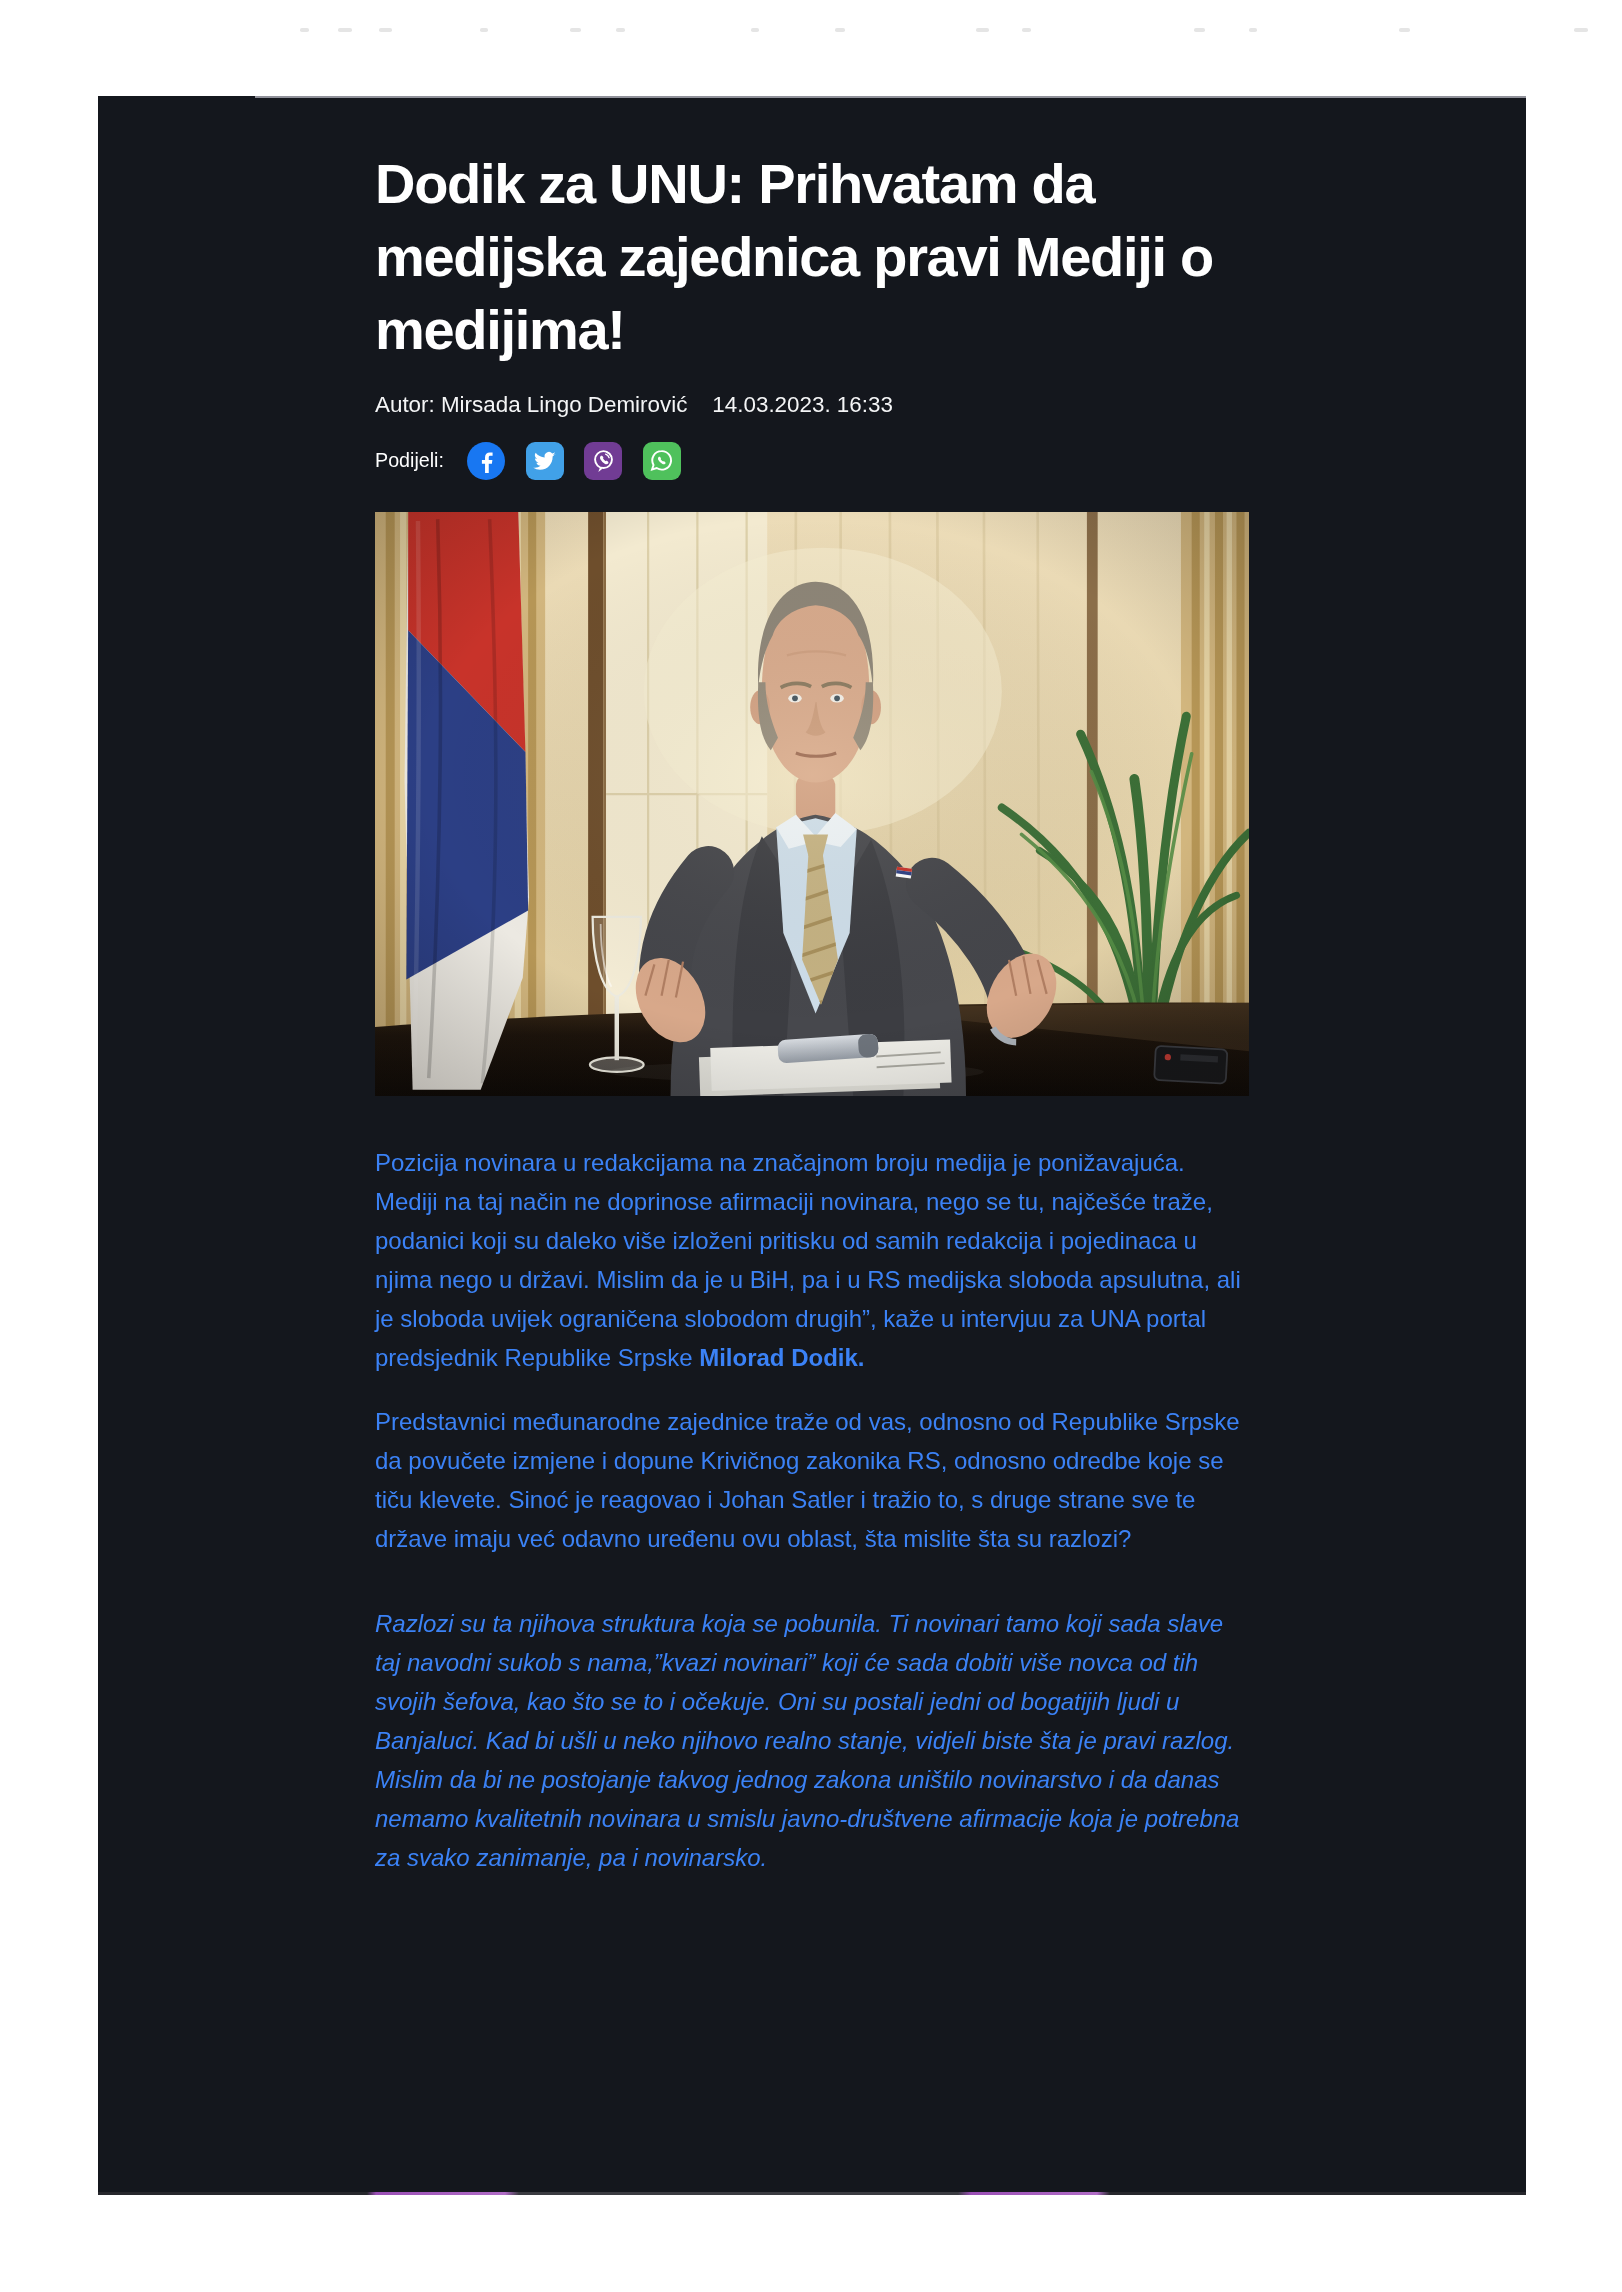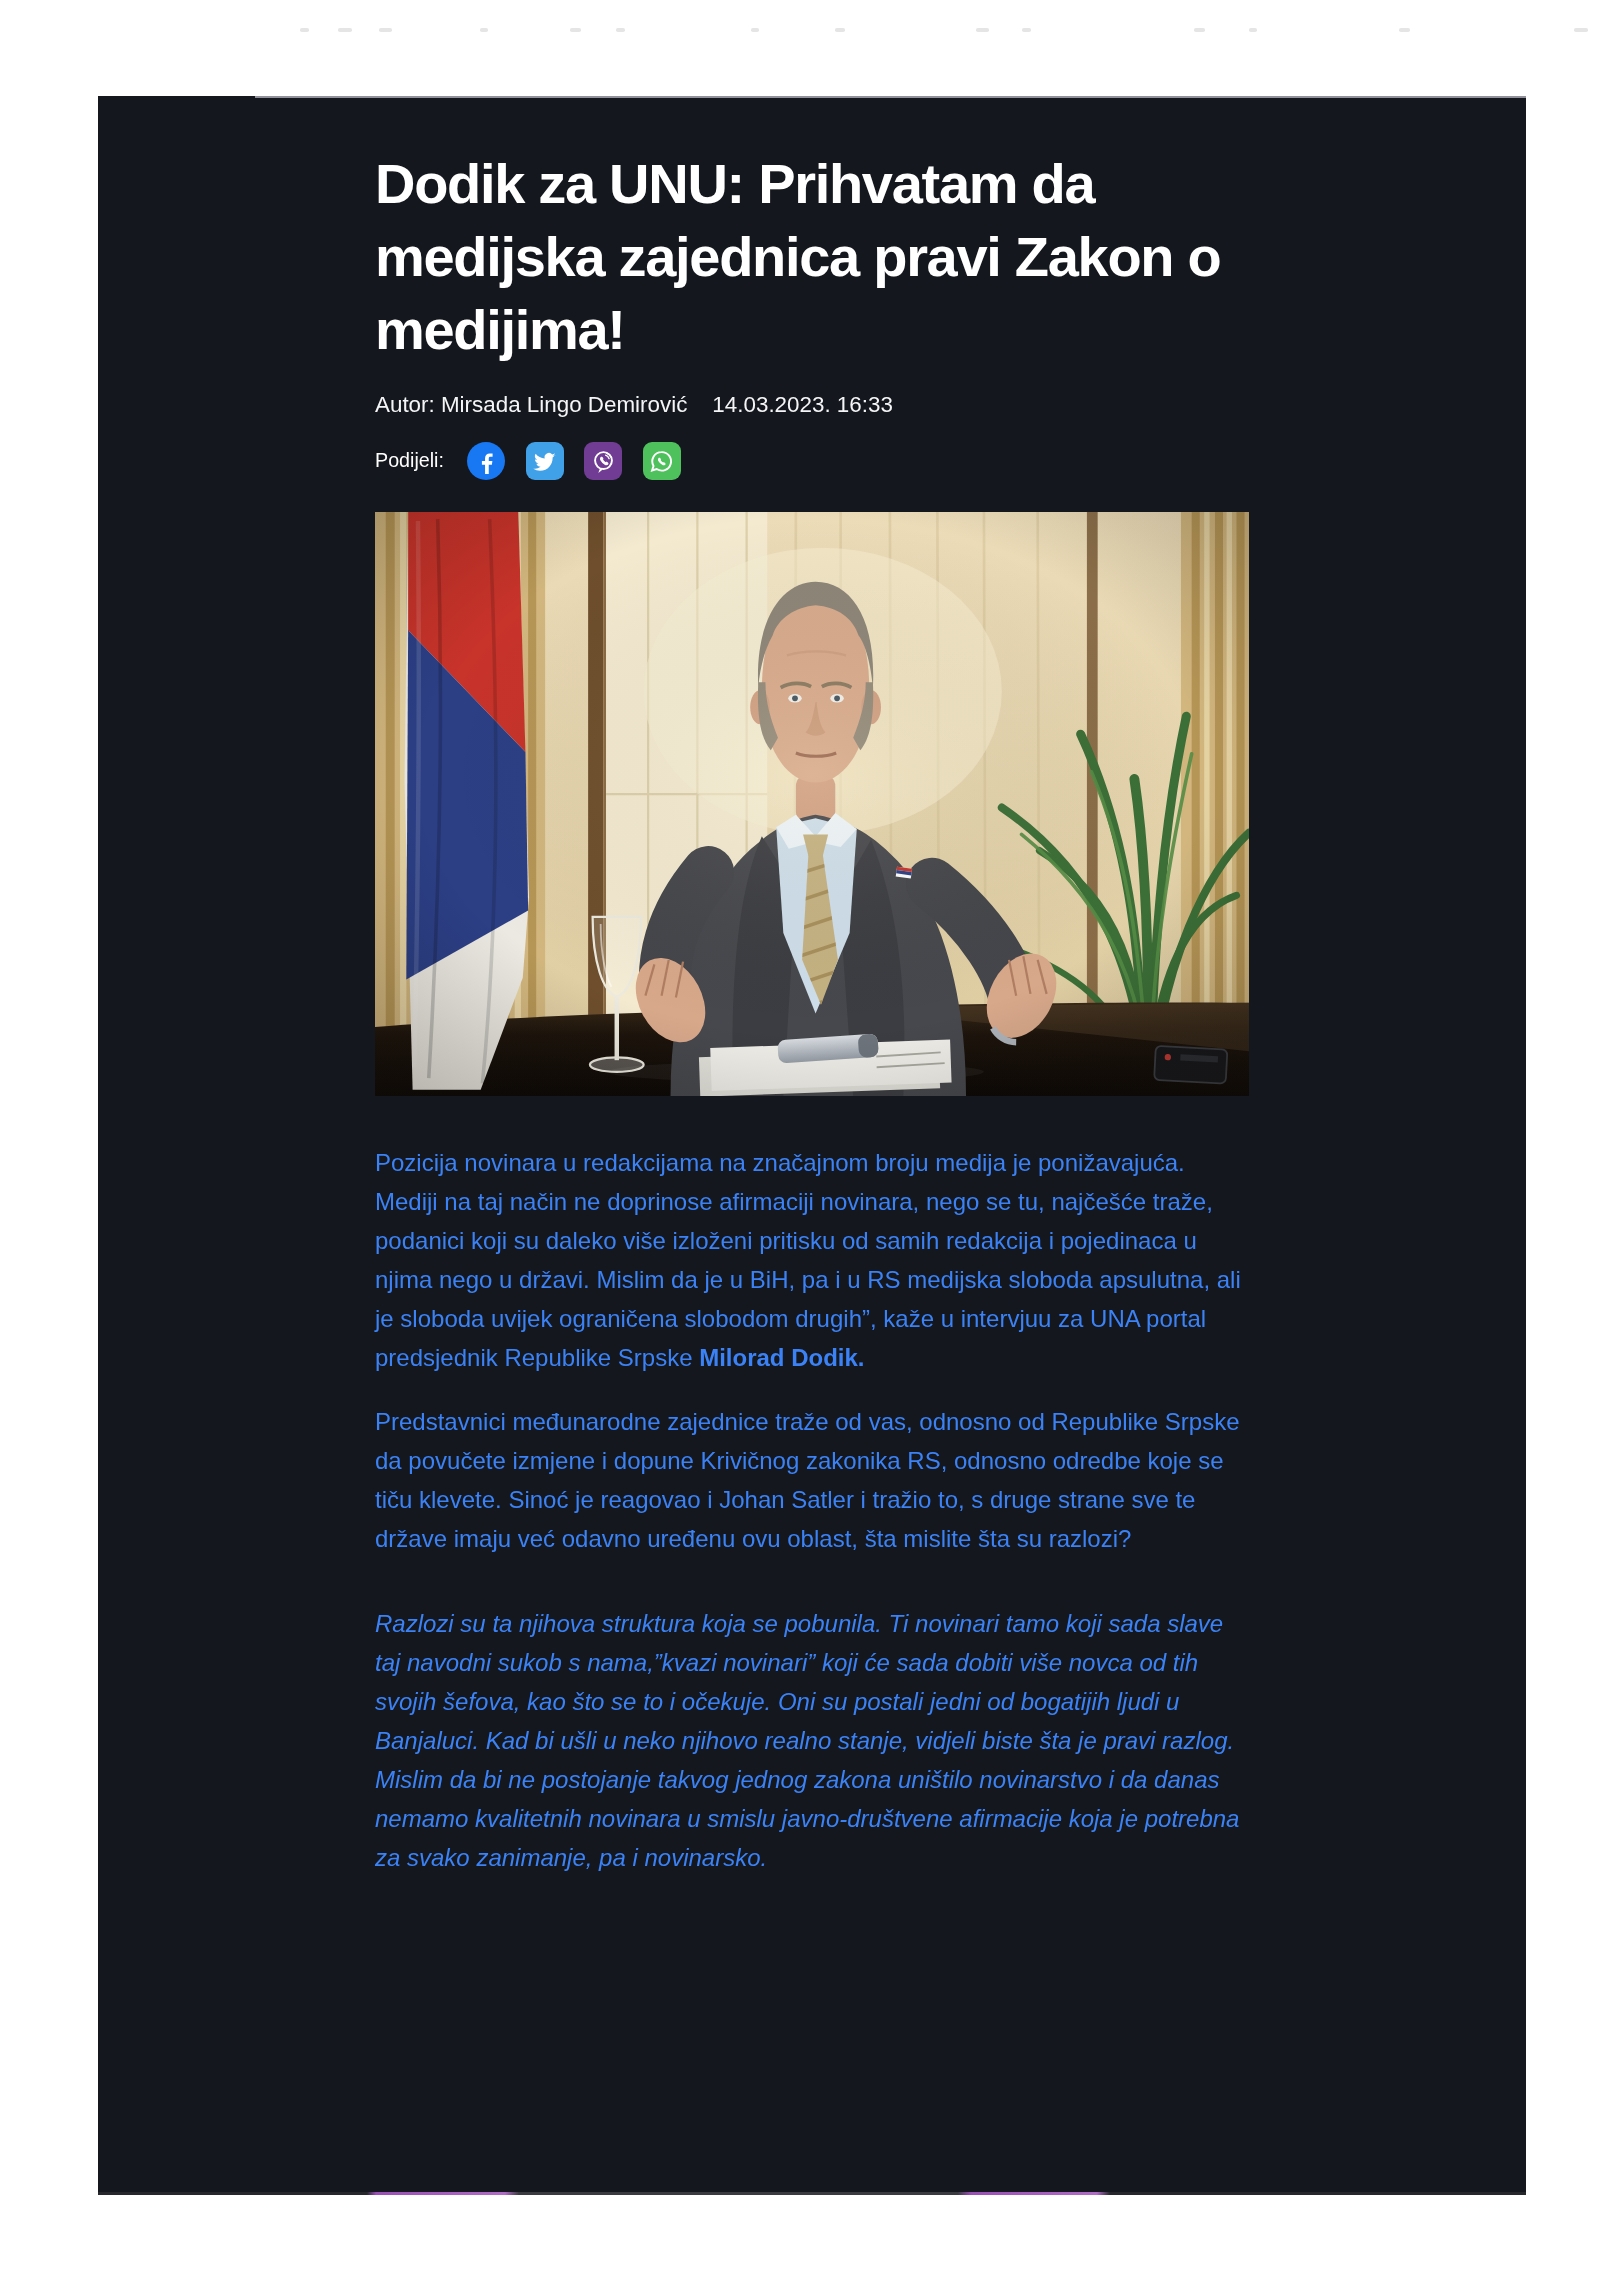--- a/index.html
+++ b/index.html
@@ -37,21 +37,21 @@
     font-weight:700; letter-spacing:-1.3px;
   }
   .subtitle {
     margin-top:21.5px; width:743px; color:#e9ecef;
     font-size:25px; line-height:42px; font-weight:400;
   }
   .byline {
     margin-top:25px; display:flex; gap:25px; align-items:baseline;
     color:#f4f5f6; font-size:22.4px; line-height:27px;
   }
-  .share-row { margin-top:23px; display:flex; align-items:flex-end; }
+  .share-row { margin-top:23px; display:flex; align-items:center; }
   .share-label { color:#ffffff; font-size:19.7px; line-height:39px; margin-right:23px; }
   .share-btn {
     width:38px; height:38px; margin-right:20.6px; border-radius:9px;
     display:flex; align-items:center; justify-content:center; cursor:pointer;
   }
   .share-btn.round { border-radius:50%; }
   .share-btn svg { width:27px; height:27px; display:block; }
   figure.photo {
     margin-top:32px; width:874px; height:584px; overflow:hidden; background:#20180e;
   }
@@ -85,21 +85,21 @@
     <i style="left:1249px;width:8px"></i>
     <i style="left:1399px;width:10.7px"></i>
     <i style="left:1574px;width:14.3px"></i>
   </div>
 
   <main class="surface">
     <div class="surface-top-line"></div>
 
     <article class="content">
 
-      <h1 class="title">Dodik za UNU: Prihvatam da medijska zajednica pravi Zakon o medijima!</h1>
+      <h1 class="title">Dodik za UNU: Prihvatam da medijska zajednica pravi Mediji o medijima!</h1>
 
 
       <div class="byline">
         <span>Autor: Mirsada Lingo Demirović</span>
         <span>14.03.2023. 16:33</span>
       </div>
 
       <div class="share-row">
         <span class="share-label">Podijeli:</span>
 

